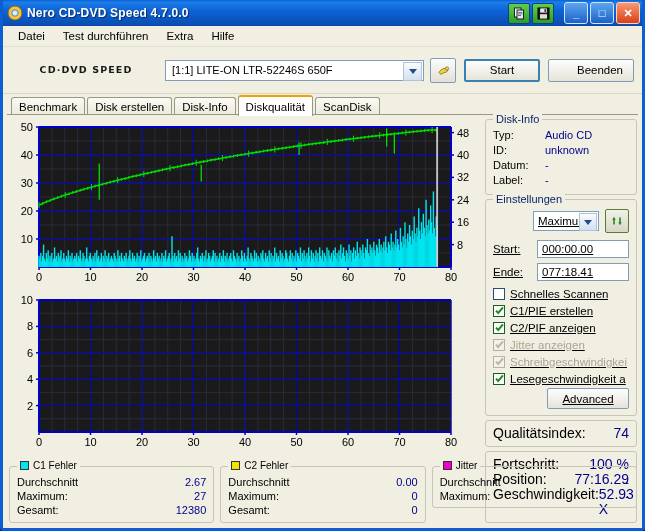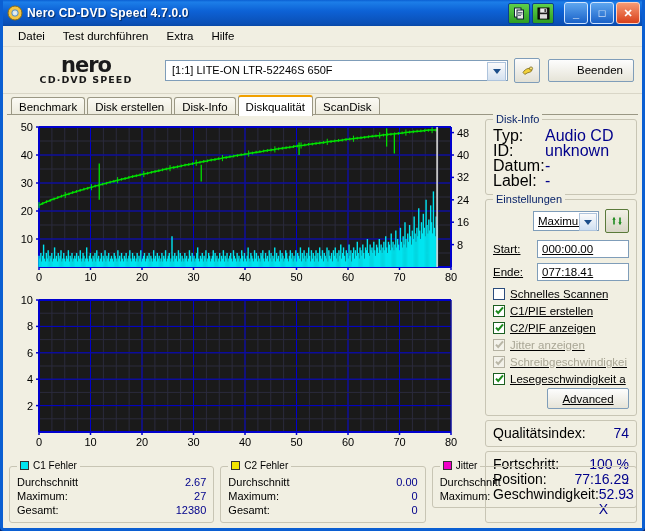--- a/index.html
+++ b/index.html
@@ -110,21 +110,21 @@
   .rightcol{width:152px;flex:0 0 152px;display:flex;flex-direction:column;gap:4px;}
   
   .group{
     border:1px solid #c8c5b4;border-radius:3px;position:relative;
     padding:8px 7px 6px 7px;box-sizing:border-box;
   }
   .group > .legend{
     position:absolute;top:-7px;left:7px;background:#f1efe2;padding:0 3px;
     font-size:11px;color:#0a246a;
   }
-  .row{display:flex;font-size:16px;color:#000;line-height:15px;}
+  .row{display:flex;font-size:11px;color:#000;line-height:15px;}
   .row .lbl{width:52px;flex:0 0 52px;}
   .row .val{color:#00008b;}
   
   .chartbox{position:relative;background:#f1efe2;}
   .chartbox svg{display:block;}
   
   .selrow{display:flex;align-items:center;gap:6px;margin-bottom:7px;}
   .combo{
     flex:1;height:20px;background:#fff;border:1px solid #7f9db9;position:relative;
     display:flex;align-items:center;box-sizing:border-box;cursor:pointer;margin-left:40px;
@@ -216,35 +216,35 @@
 
   <div class="menubar">
     <span class="menuitem">Datei</span>
     <span class="menuitem">Test durchführen</span>
     <span class="menuitem">Extra</span>
     <span class="menuitem">Hilfe</span>
   </div>
 
   <div class="toolbar">
     <span class="logo">
-      <span class="n1">nero</span>
       <span class="n2">CD·DVD  SPEED</span>
     </span>
     <span class="drivesel">
       <span class="txt">[1:1]   LITE-ON LTR-52246S 650F</span>
       <span class="arrow">
           <span class="arrow-gl"></span>
         </span>
     </span>
     <span class="eject-btn">
       <svg width="15" height="15" viewBox="0 0 15 15">
         <path d="M3 9.5c1-2 3-3.5 5-4 1.5-.4 3 .2 3.6 1.2.5 1-.2 2-1.4 2.3-2 .5-4 1.3-5.4 2.4z" fill="#f2d13a" stroke="#6b5a10" stroke-width=".7"></path>
         <circle cx="11" cy="5.5" r="1.6" fill="#f7e27a" stroke="#6b5a10" stroke-width=".7"></circle>
       </svg>
     </span>
+    <span class="btn btn-start focus">Start</span>
     <span class="btn btn-beenden">Beenden</span>
   </div>
 
   <div class="tabstrip">
     <span class="tab">Benchmark</span>
     <span class="tab">Disk erstellen</span>
     <span class="tab">Disk-Info</span>
     <span class="tab active">Diskqualität</span>
     <span class="tab">ScanDisk</span>
   </div>

